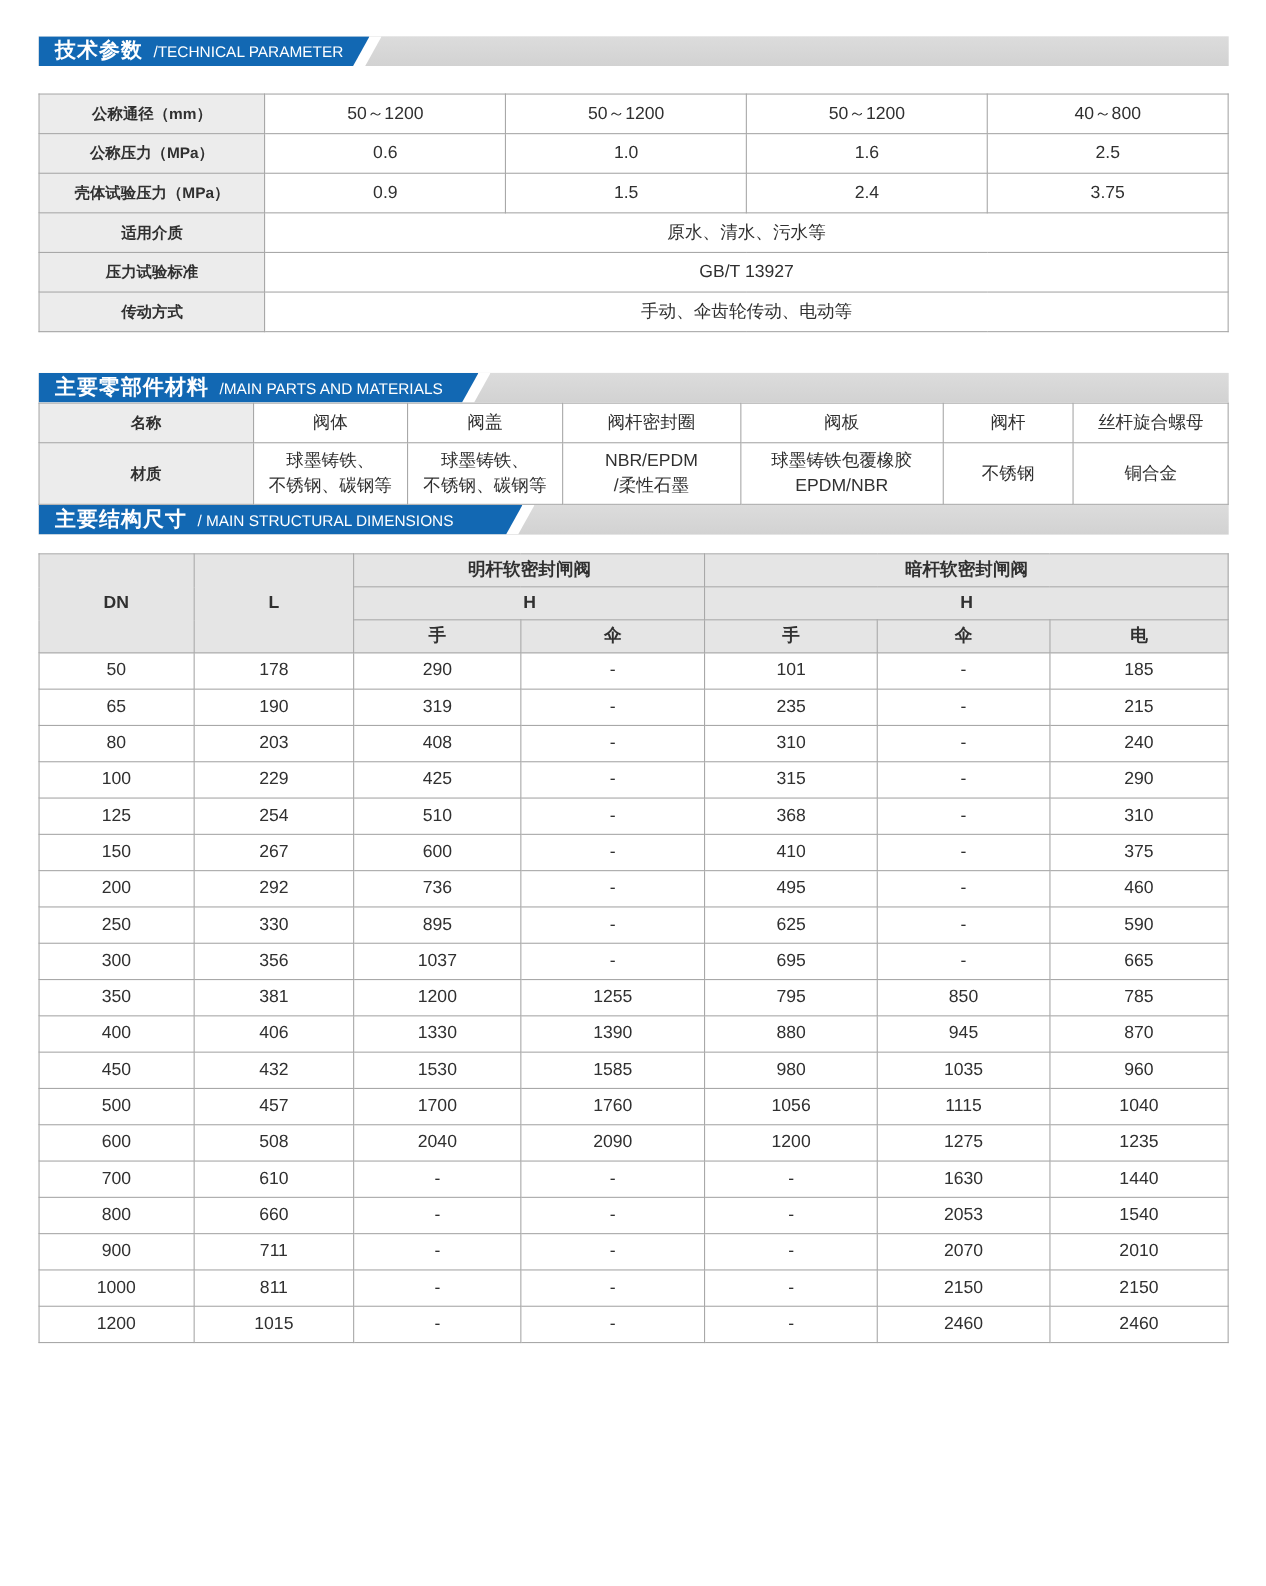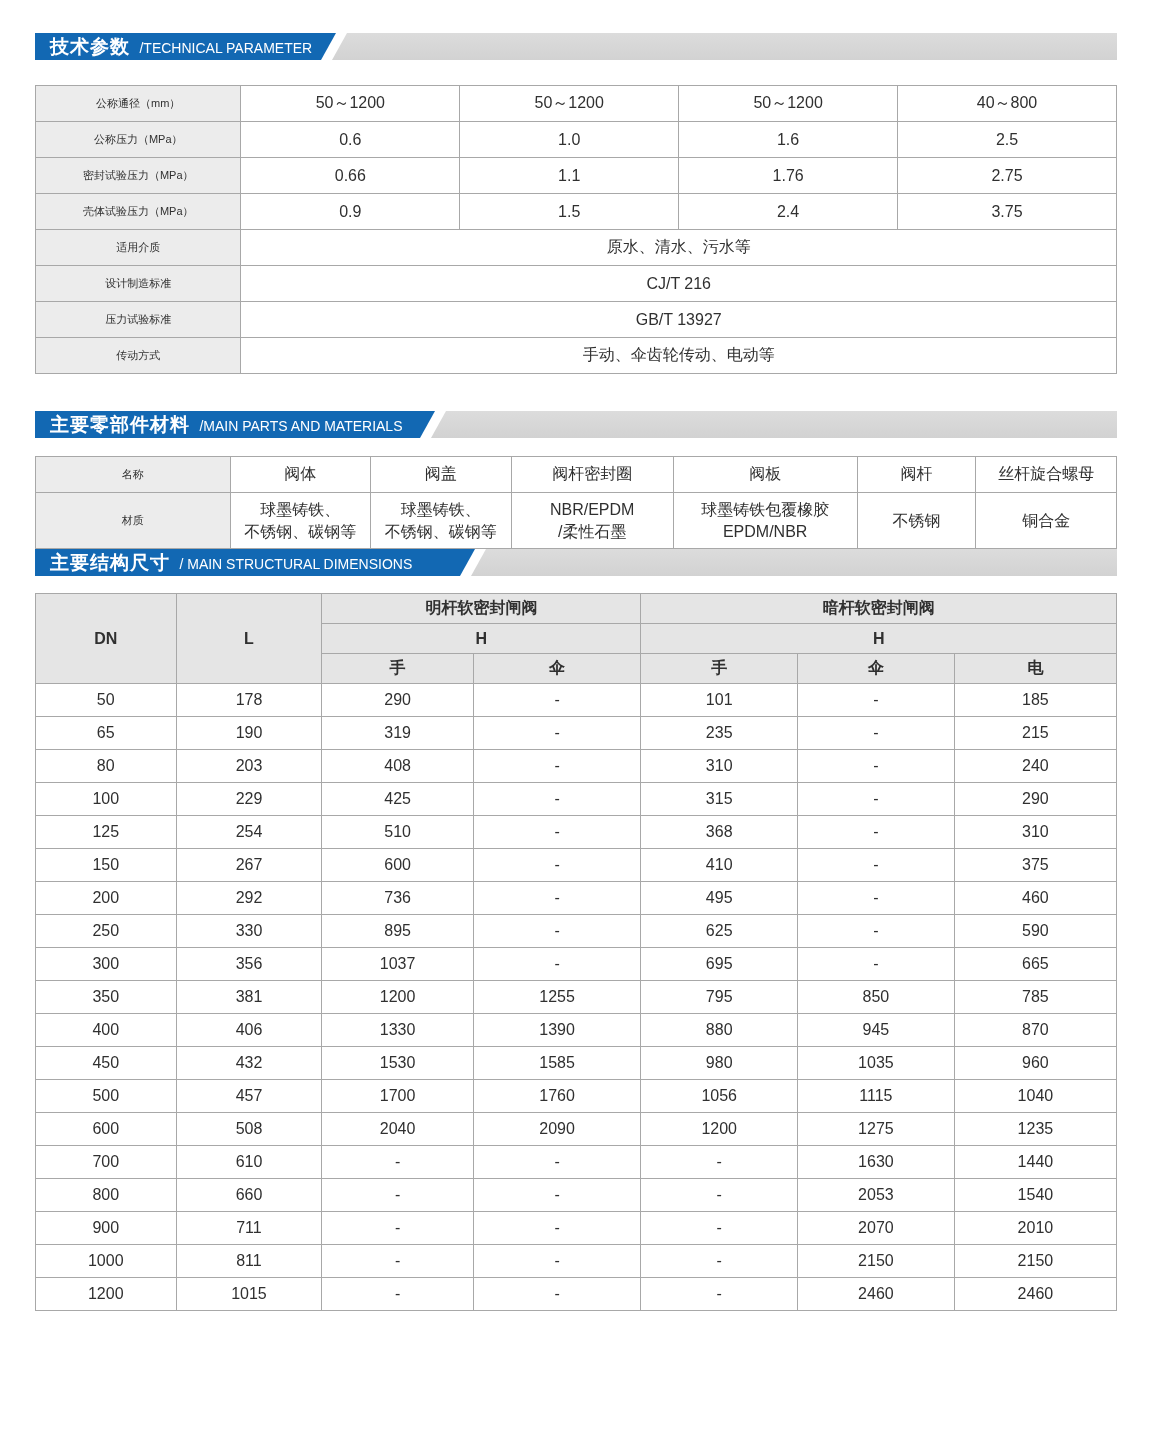--- a/index.html
+++ b/index.html
@@ -26,26 +26,26 @@
   #banner-2 .slice-white{width:411px;}
   #banner-2 .slice-blue{width:400px;}
   #banner-3{}
   #banner-3 .slice-white{width:451px;}
   #banner-3 .slice-blue{width:440px;}
 
   
   table{width:100%;border-collapse:collapse;table-layout:fixed;}
   td{border:1px solid #a8a8a8;text-align:center;vertical-align:middle;
      font-size:16px;padding:0 4px;box-sizing:border-box;}
-  td.lbl{background:#ececec;font-weight:normal;font-size:11px;}
+  td.lbl{background:#ececec;font-weight:bold;font-size:14px;}
 
   #tech-table{margin-top:25px;}
   #tech-table td{height:36px;}
 
-  #mat-table{margin-top:18px;}
+  #mat-table{}
   #mat-table td.name-cell{height:36px;}
   #mat-table td.mat-cell{height:56px;white-space:pre-line;line-height:1.32;}
 
   #dim-table{margin-top:17px;}
   #dim-table td.hd{height:30px;background:#e5e5e5;font-weight:bold;}
   #dim-table td.dt{height:33px;}
 </style>
 </head>
 <body>
 
@@ -77,40 +77,29 @@
           <td>40～800</td>
         </tr>
         <tr>
           <td class="lbl">公称压力（MPa）</td>
           <td>0.6</td>
           <td>1.0</td>
           <td>1.6</td>
           <td>2.5</td>
         </tr>
         <tr>
-          <td class="lbl">密封试验压力（MPa）</td>
-          <td>0.66</td>
-          <td>1.1</td>
-          <td>1.76</td>
-          <td>2.75</td>
-        </tr>
-        <tr>
           <td class="lbl">壳体试验压力（MPa）</td>
           <td>0.9</td>
           <td>1.5</td>
           <td>2.4</td>
           <td>3.75</td>
         </tr>
         <tr>
           <td class="lbl">适用介质</td>
           <td colspan="4">原水、清水、污水等</td>
-        </tr>
-        <tr>
-          <td class="lbl">设计制造标准</td>
-          <td colspan="4">CJ/T 216</td>
         </tr>
         <tr>
           <td class="lbl">压力试验标准</td>
           <td colspan="4">GB/T 13927</td>
         </tr>
         <tr>
           <td class="lbl">传动方式</td>
           <td colspan="4">手动、伞齿轮传动、电动等</td>
         </tr>
       </tbody>

